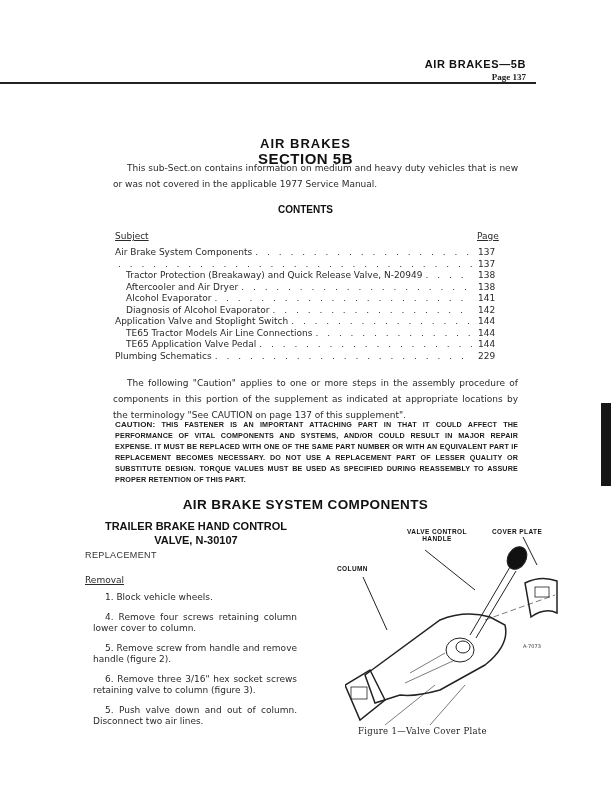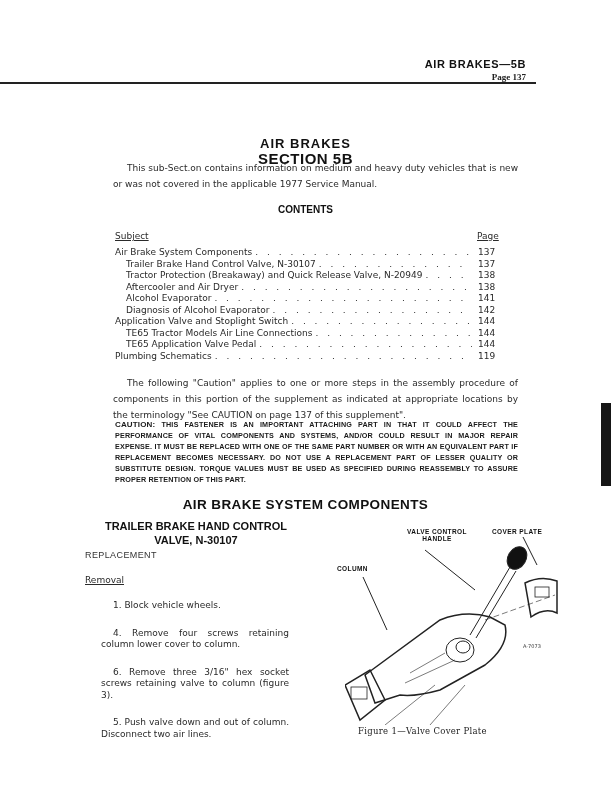--- a/index.html
+++ b/index.html
@@ -23,21 +23,21 @@
   .toc-row .pg { width: 22px; text-align: left; padding-left: 6px; }
   .toc-row.ind .lbl { padding-left: 11px; }
   .caution-intro { left: 113px; top: 375px; width: 405px; text-align: justify; }
   .caution { left: 115px; top: 419px; width: 403px; font-family: "Liberation Sans", sans-serif; font-weight: bold; font-size: 7.2px; line-height: 11px; letter-spacing: 0.15px; color: #1a1a1a; text-align: justify; }
   .caution b { font-size: 8px; }
   .sec2 { left: 0; width: 611px; text-align: center; top: 497px; font-family: "Liberation Sans", sans-serif; font-weight: bold; font-size: 13.5px; letter-spacing: 0.4px; color: #111; }
   .sub-h { left: 96px; top: 519px; width: 200px; text-align: center; font-family: "Liberation Sans", sans-serif; font-weight: bold; font-size: 11px; line-height: 14px; color: #111; }
   .repl { left: 85px; top: 550px; font-family: "Liberation Sans", sans-serif; font-size: 9px; letter-spacing: 0.4px; color: #333; }
   .removal { left: 85px; top: 572px; text-decoration: underline; }
   .steps { left: 85px; top: 584px; width: 220px; }
-  .steps p { margin: 16px; text-align: justify; text-indent: 12px; font-size: 9px; line-height: 11.5px; color: #2a2a2a; }
+  .steps p { margin: 8px; text-align: justify; text-indent: 12px; font-size: 9px; line-height: 11.5px; color: #2a2a2a; }
   .fig { left: 345px; top: 525px; width: 215px; height: 250px; }
   .fig-label { font-family: "Liberation Sans", sans-serif; font-weight: bold; font-size: 6.5px; letter-spacing: 0.4px; color: #111; position: absolute; text-align: center; }
   .fig-code { position: absolute; font-size: 5px; color: #333; font-family: "DejaVu Sans", sans-serif; }
   .fig-caption { left: 358px; top: 726px; font-family: "DejaVu Serif", serif; font-size: 8.5px; color: #222; letter-spacing: 0.3px; }
   .edge-tab { left: 601px; top: 403px; width: 10px; height: 83px; background: #161616; }
 </style>
 </head>
 <body>
 
 <div class="abs hdr-title">AIR BRAKES—5B</div>
@@ -52,21 +52,20 @@
 <div class="abs body-txt col-subj">Subject</div>
 <div class="abs body-txt col-page">Page</div>
 
 <div class="abs toc">
   <div class="toc-row">
       <span class="lbl">Air Brake System Components</span>
       <span class="dots">. . . . . . . . . . . . . . . . . . . . . . . . . . . . . . . . . . . . . .</span>
       <span class="pg">137</span>
     </div>
   <div class="toc-row ind">
-      <span class="lbl">Trailer Brake Hand Control Valve, N-30107</span>
       <span class="dots">. . . . . . . . . . . . . . . . . . . . . . . . . . . . . . . . . . . . . .</span>
       <span class="pg">137</span>
     </div>
   <div class="toc-row ind">
       <span class="lbl">Tractor Protection (Breakaway) and Quick Release Valve, N-20949</span>
       <span class="dots">. . . . . . . . . . . . . . . . . . . . . . . . . . . . . . . . . . . . . .</span>
       <span class="pg">138</span>
     </div>
   <div class="toc-row ind">
       <span class="lbl">Aftercooler and Air Dryer</span>
@@ -94,37 +93,38 @@
       <span class="pg">144</span>
     </div>
   <div class="toc-row ind">
       <span class="lbl">TE65 Application Valve Pedal</span>
       <span class="dots">. . . . . . . . . . . . . . . . . . . . . . . . . . . . . . . . . . . . . .</span>
       <span class="pg">144</span>
     </div>
   <div class="toc-row">
       <span class="lbl">Plumbing Schematics</span>
       <span class="dots">. . . . . . . . . . . . . . . . . . . . . . . . . . . . . . . . . . . . . .</span>
-      <span class="pg">119</span>
+      <span class="pg">229</span>
     </div>
 </div>
 
 <div class="abs body-txt caution-intro" style="text-indent:14px;">The following "Caution" applies to one or more steps in the assembly procedure of components in this portion of the supplement as indicated at appropriate locations by the terminology "See CAUTION on page  137  of this supplement".</div>
 <div class="abs caution"><b>CAUTION:</b><span> THIS FASTENER IS AN IMPORTANT ATTACHING PART IN THAT IT COULD AFFECT THE PERFORMANCE OF VITAL COMPONENTS AND SYSTEMS, AND/OR COULD RESULT IN MAJOR REPAIR EXPENSE. IT MUST BE REPLACED WITH ONE OF THE SAME PART NUMBER OR WITH AN EQUIVALENT PART IF REPLACEMENT BECOMES NECESSARY. DO NOT USE A REPLACEMENT PART OF LESSER QUALITY OR SUBSTITUTE DESIGN. TORQUE VALUES MUST BE USED AS SPECIFIED DURING REASSEMBLY TO ASSURE PROPER RETENTION OF THIS PART.</span></div>
 
 <div class="abs sec2">AIR BRAKE SYSTEM COMPONENTS</div>
 <div class="abs sub-h">
   <div>TRAILER BRAKE HAND CONTROL</div>
   <div>VALVE, N-30107</div>
 </div>
 <div class="abs repl">REPLACEMENT</div>
 <div class="abs body-txt removal">Removal</div>
 <div class="abs steps">
   <p>1.  Block vehicle wheels.</p>
   <p>4.  Remove four screws retaining column lower cover to column.</p>
+  <p>5.  Remove screw from handle and remove handle (figure 2).</p>
   <p>6.  Remove three 3/16" hex socket screws retaining valve to column (figure 3).</p>
   <p>5.  Push valve down and out of column. Disconnect two air lines.</p>
 </div>
 
 <div class="abs fig">
   <div class="fig-label" style="left:52px; top:3px; width:80px;">
     <div>VALVE CONTROL</div>
     <div>HANDLE</div>
   </div>
   <div class="fig-label" style="left:147px; top:3px;">COVER PLATE</div>

